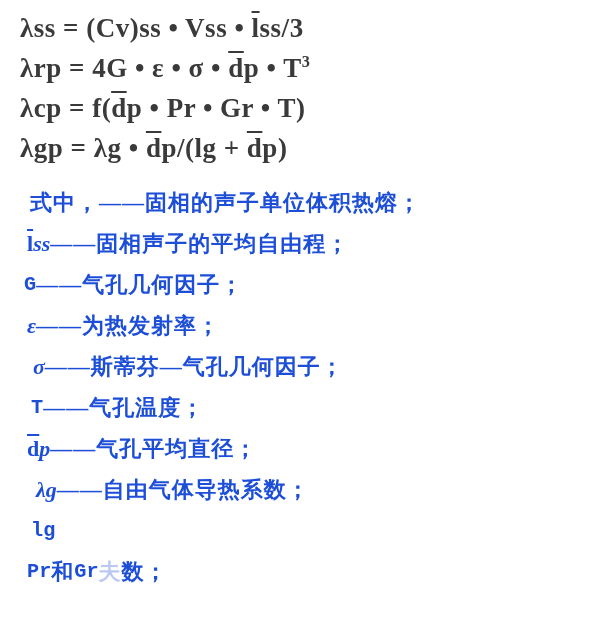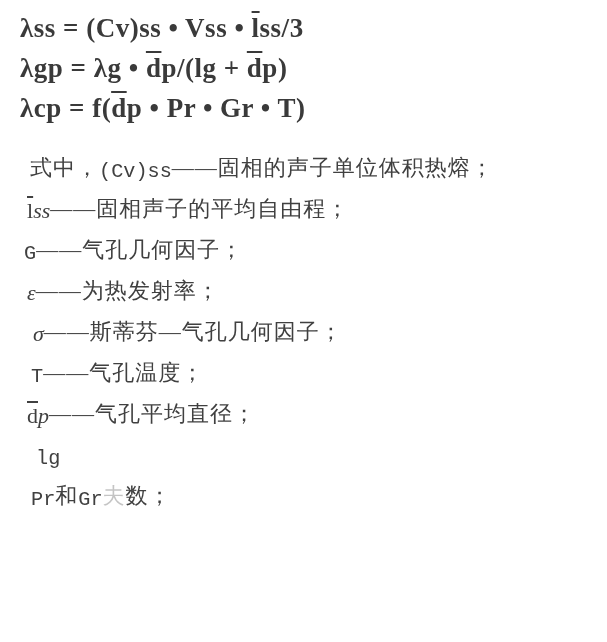--- a/index.html
+++ b/index.html
@@ -16,22 +16,22 @@
   .eq-line{
     height:40px;line-height:40px;white-space:nowrap;
     font-size:27px;font-weight:600;color:#3a3a3a;
     font-family:"Liberation Serif","DejaVu Serif",serif;
     letter-spacing:0.5px;
   }
 
   
   .defs{margin-top:14px;}
   .def-line{
-    height:41px;display:flex;align-items:flex-end;white-space:nowrap;
-    padding-left:27px;font-size:22px;color:#404040;
+    height:41px;display:flex;align-items:center;white-space:nowrap;
+    padding-left:27px;font-size:22px;color:#1d4ed8;font-weight:bold;
   }
   .def-line:nth-child(1){padding-left:30px;}
   .def-line:nth-child(3){padding-left:24px;}
   .def-line:nth-child(5){padding-left:33px;}
   .def-line:nth-child(6){padding-left:31px;}
   .def-line:nth-child(8){padding-left:36px;}
   .def-line:nth-child(9){padding-left:31px;}
 
   
   .seg{display:inline;}
@@ -60,27 +60,27 @@
 
   
   .watermark{position:absolute;pointer-events:none;}
 </style>
 </head>
 <body style="background: rgb(255, 255, 255); color: rgb(47, 47, 47);">
 
 <div class="page">
   <div class="equations" id="equations">
       <div class="eq-line"><span class="seg">λss = (Cv)ss • Vss • </span><span class="seg bar">l</span><span class="seg">ss/3</span></div>
+      <div class="eq-line"><span class="seg">λrp = 4G • ε • σ • </span><span class="seg bar">d</span><span class="seg">p • T</span><span class="seg sup">3</span></div>
+      <div class="eq-line"><span class="seg">λcp = f(</span><span class="seg bar">d</span><span class="seg">p • Pr • Gr • T)</span></div>
       <div class="eq-line"><span class="seg">λgp = λg • </span><span class="seg bar">d</span><span class="seg">p/(lg + </span><span class="seg bar">d</span><span class="seg">p)</span></div>
-      <div class="eq-line"><span class="seg">λcp = f(</span><span class="seg bar">d</span><span class="seg">p • Pr • Gr • T)</span></div>
     </div>
   <div class="defs" id="definitions">
       <div class="def-line">
         <span class="seg cn">式中，</span>
-        <span class="seg mono">(Cv)ss</span>
         <span class="seg cn">——固相的声子单位体积热熔；</span>
       </div>
       <div class="def-line">
         <span class="seg bar">l</span>
         <span class="seg it">ss</span>
         <span class="seg cn"> ——固相声子的平均自由程；</span>
       </div>
       <div class="def-line">
         <span class="seg mono">G</span>
         <span class="seg cn">——气孔几何因子；</span>
@@ -96,20 +96,24 @@
       <div class="def-line">
         <span class="seg mono">T</span>
         <span class="seg cn">——气孔温度；</span>
       </div>
       <div class="def-line">
         <span class="seg bar">d</span>
         <span class="seg it">p</span>
         <span class="seg cn"> ——气孔平均直径；</span>
       </div>
       <div class="def-line">
+        <span class="seg it">λg</span>
+        <span class="seg cn"> ——自由气体导热系数；</span>
+      </div>
+      <div class="def-line">
         <span class="seg mono">lg</span>
       </div>
       <div class="def-line">
         <span class="seg mono">Pr</span>
         <span class="seg cn"> 和 </span>
         <span class="seg mono">Gr</span>
         <span class="seg cn faint">夫</span>
         <span class="seg cn">数；</span>
       </div>
     </div>

